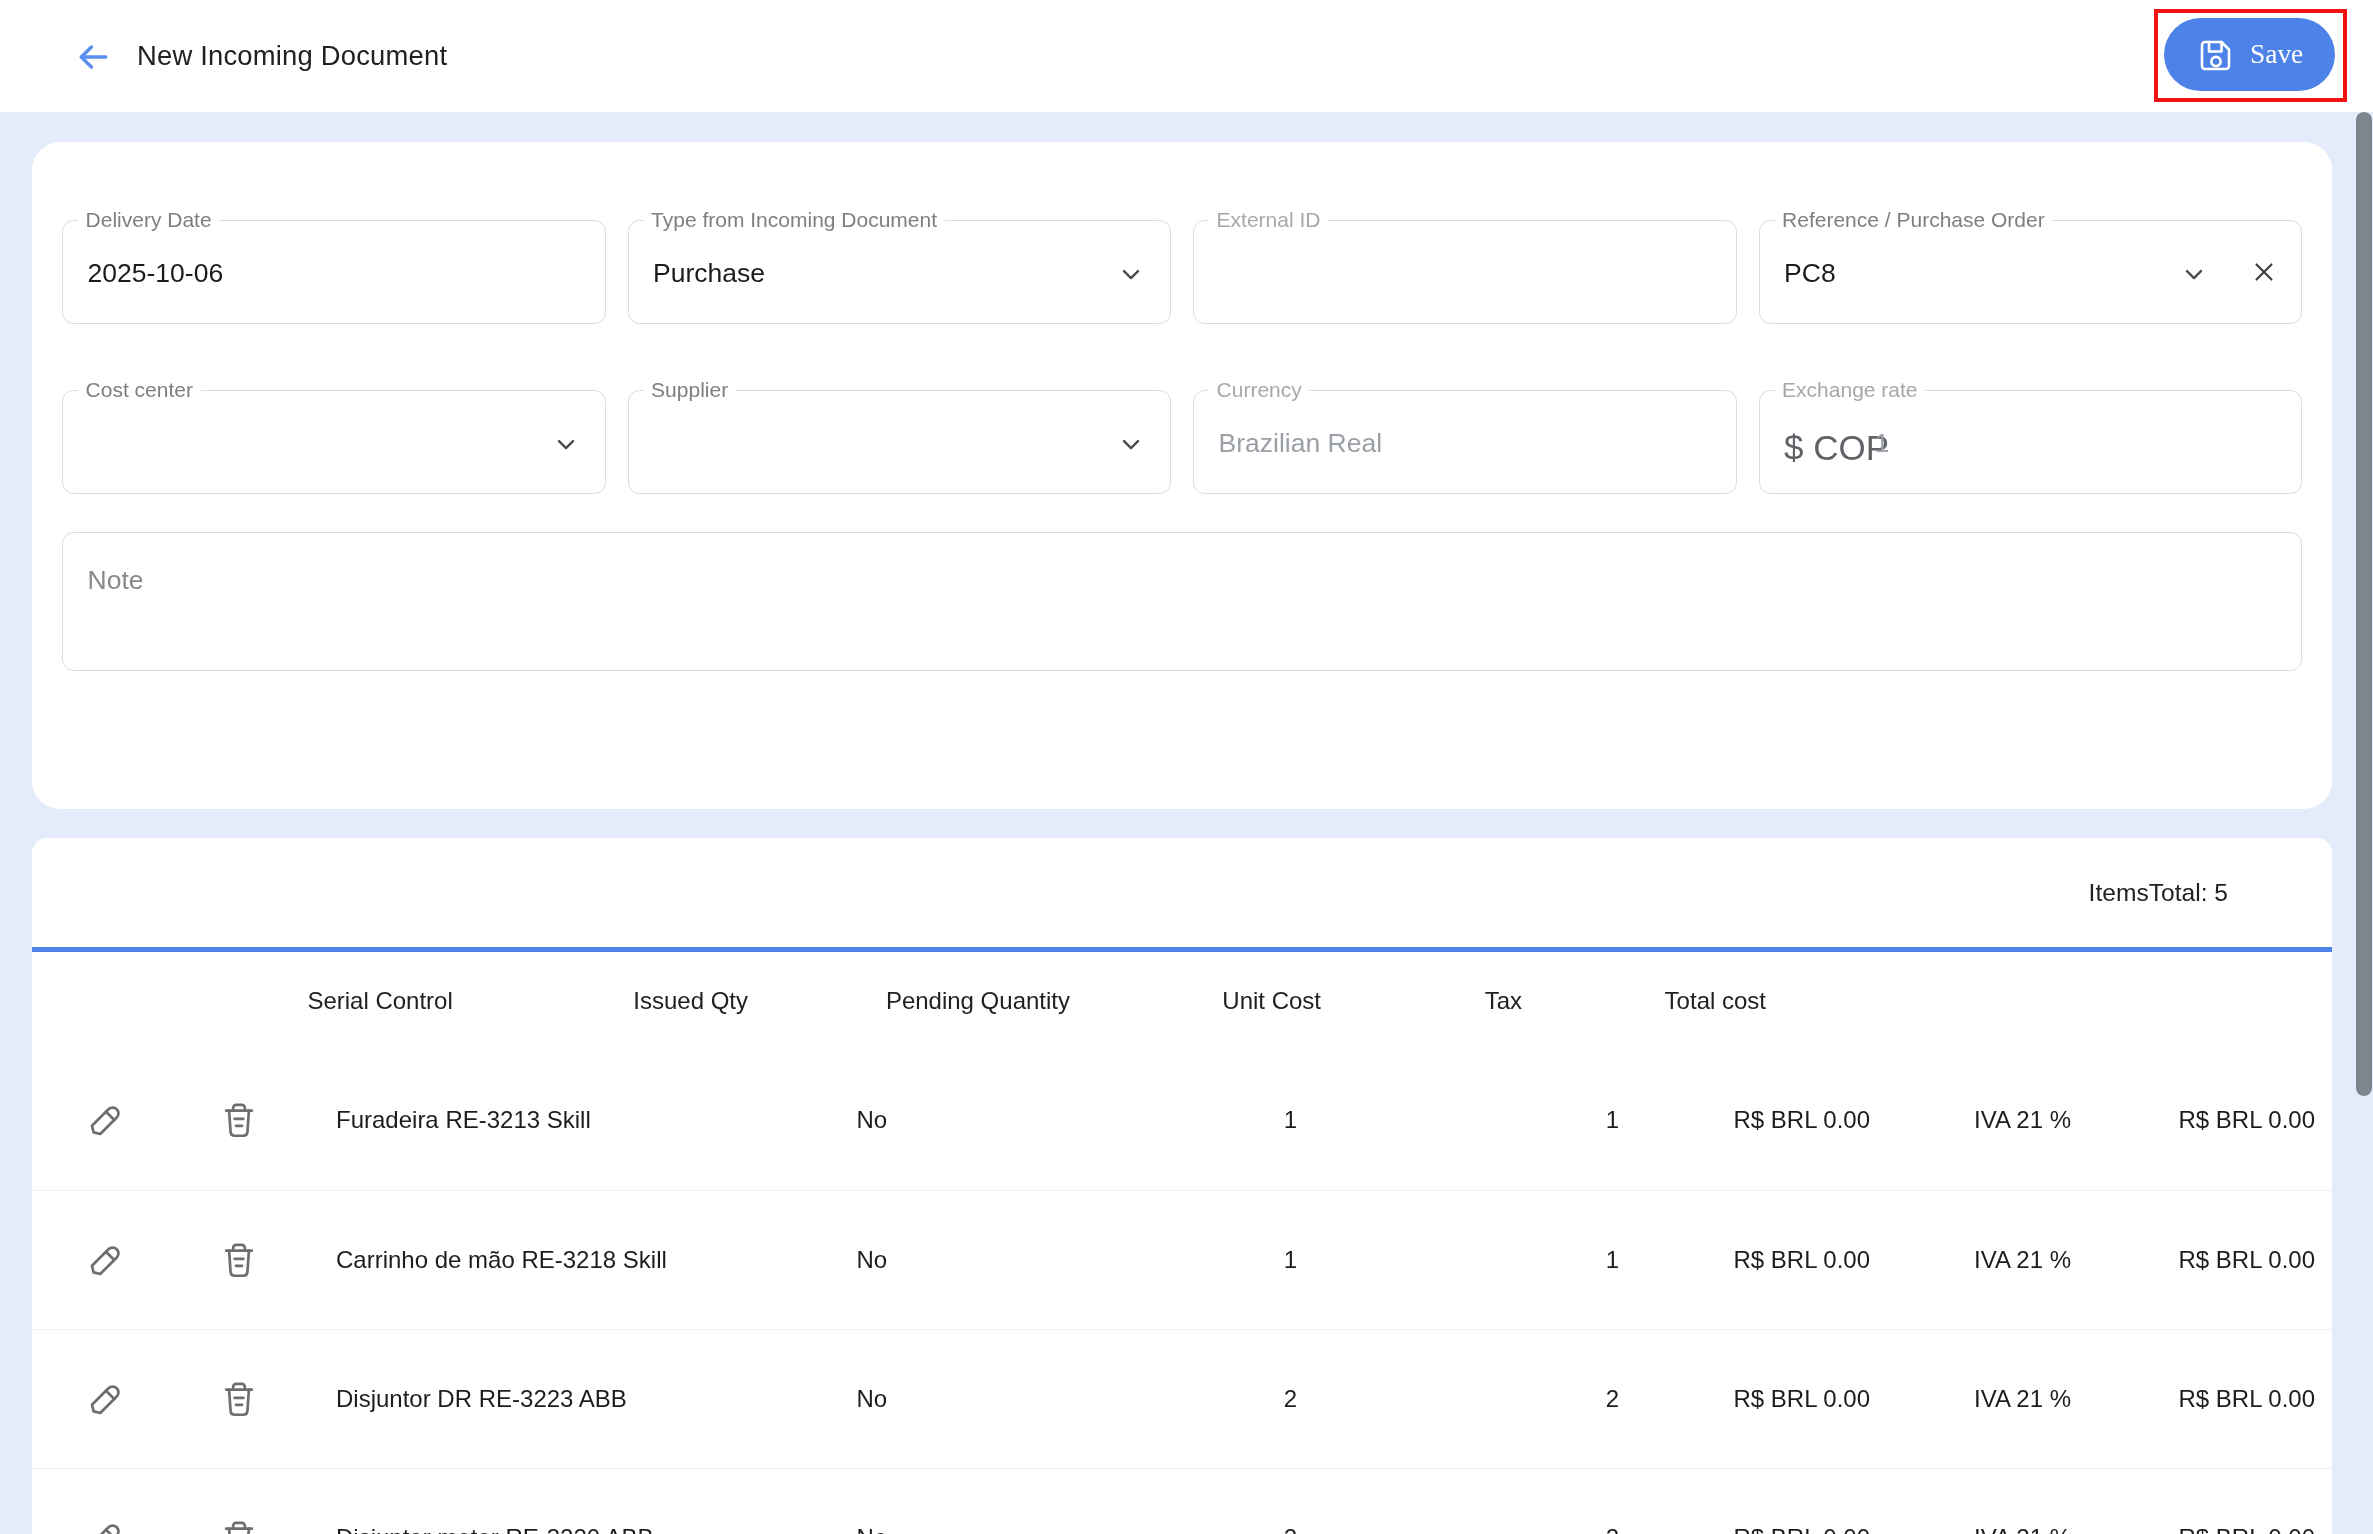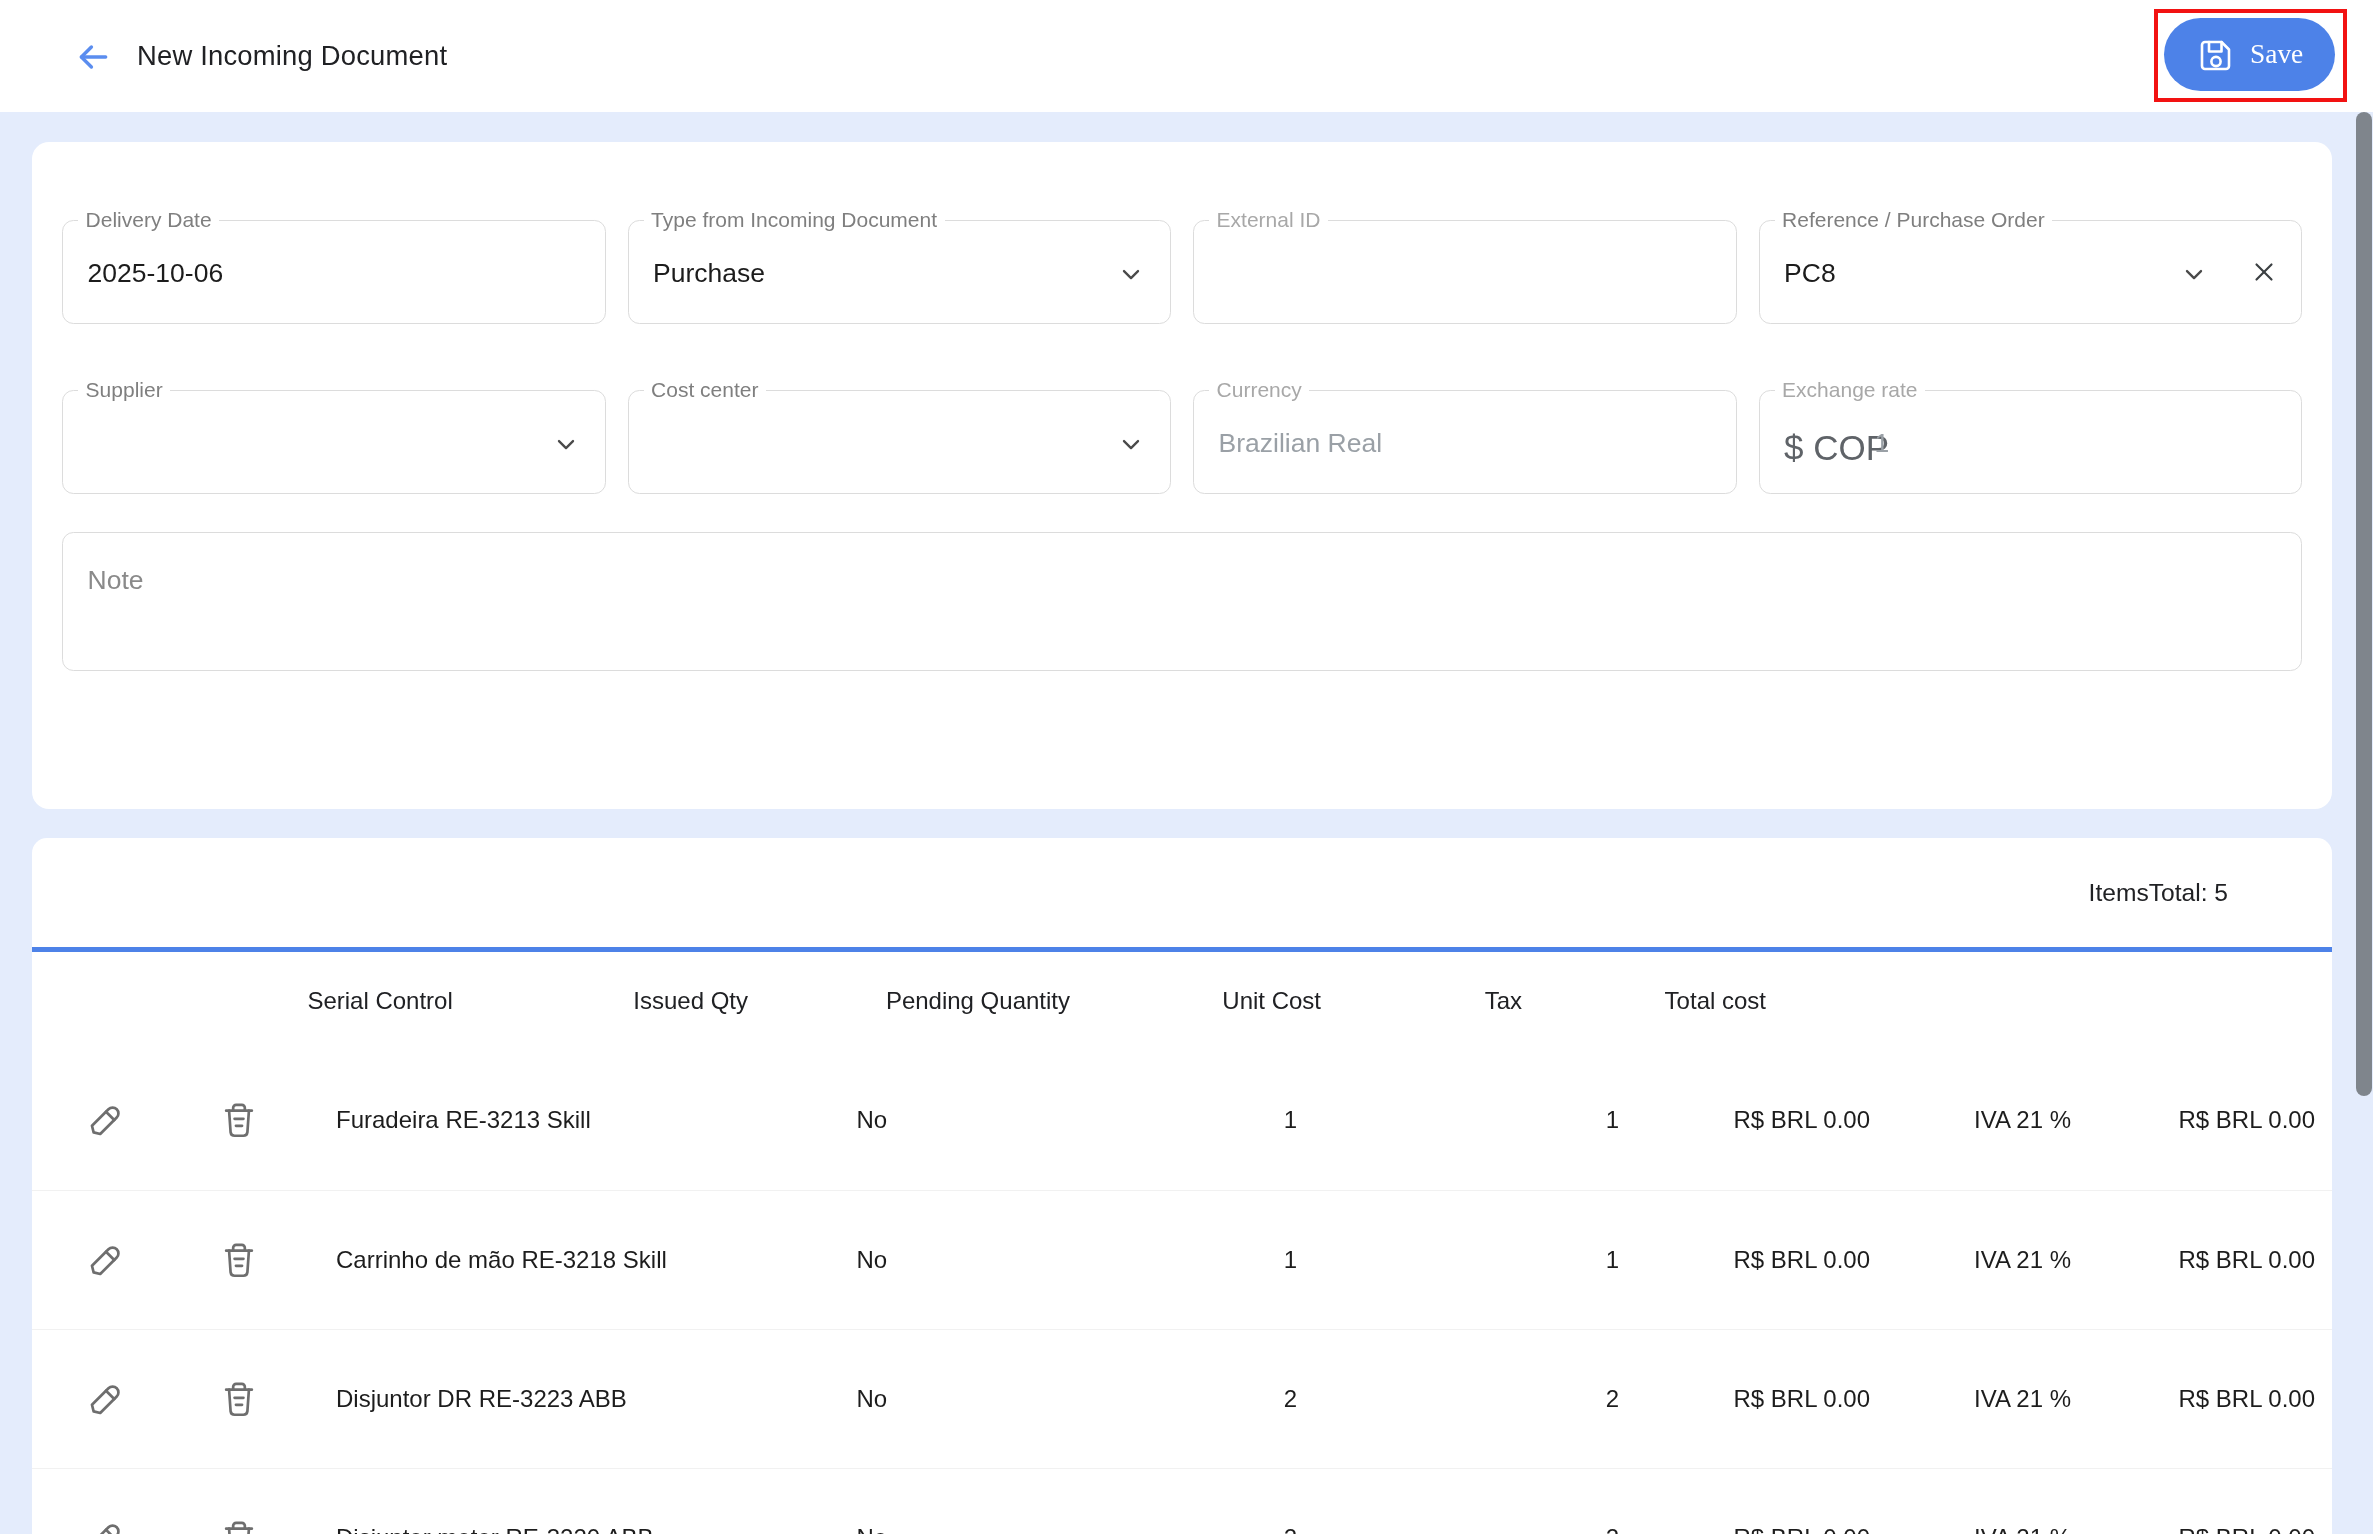--- a/index.html
+++ b/index.html
@@ -25,21 +25,21 @@
     background:#4d82e8; border:none; border-radius:38px; color:#fff;
     font-size:27.4px; font-family:Liberation Serif, serif;
     display:flex; align-items:center; gap:14px; cursor:pointer;
   }
   .annotation-box {
     position:absolute; left:2154px; top:8.5px; width:193px; height:93px;
     border:4.7px solid #f21212; pointer-events:none;
   }
 
   
-  .card { position:absolute; left:32px; width:2300px; background:#fff; border-radius:17px; }
+  .card { position:absolute; left:32px; width:2300px; background:#fff; border-radius:28px; }
   .form-card { top:142px; height:667px; padding:78px 30px 0 30px; }
   .items-card { top:838px; height:946px; border-radius:15px 15px 0 0; }
 
   
   .form-grid { display:grid; grid-template-columns:repeat(4,1fr); column-gap:22px; row-gap:66px; }
   .field { position:relative; height:104px; border:1.9px solid #dcdcdc; border-radius:11.4px; background:#fff; cursor:text; }
   .flabel { position:absolute; top:-13.2px; left:15px; background:#fff; padding:0 7.6px;
     font-size:21px; color:#7f7f7f; white-space:nowrap; }
   .field.dim .flabel { color:#a8a8a8; }
   .fvalue { position:absolute; left:24.6px; top:37px; font-size:26.5px; color:#1c1c1c; white-space:nowrap; }
@@ -135,29 +135,29 @@
       </svg>
       <span class="clear-x">
         <svg width="30" height="30" viewBox="0 0 28 28" fill="none" stroke="#3c4043" stroke-width="2" stroke-linecap="round">
           <path d="M7 7 L21 21"></path>
             <path d="M21 7 L7 21"></path>
         </svg>
       </span>
     </div>
 
     <div class="field">
-      <span class="flabel">Supplier</span>
+      <span class="flabel">Cost center</span>
       <span class="fvalue"></span>
       <svg class="chevron" viewBox="0 0 24 24" fill="none" stroke="#4a4a4a" stroke-width="2" stroke-linecap="round" stroke-linejoin="round">
         <path d="M6 9.5 L12 15.5 L18 9.5"></path>
       </svg>
     </div>
 
     <div class="field">
-      <span class="flabel">Cost center</span>
+      <span class="flabel">Supplier</span>
       <span class="fvalue"></span>
       <svg class="chevron" viewBox="0 0 24 24" fill="none" stroke="#4a4a4a" stroke-width="2" stroke-linecap="round" stroke-linejoin="round">
         <path d="M6 9.5 L12 15.5 L18 9.5"></path>
       </svg>
     </div>
 
     <div class="field dim">
       <span class="flabel">Currency</span>
       <span class="fvalue placeholder">Brazilian Real</span>
     </div>

